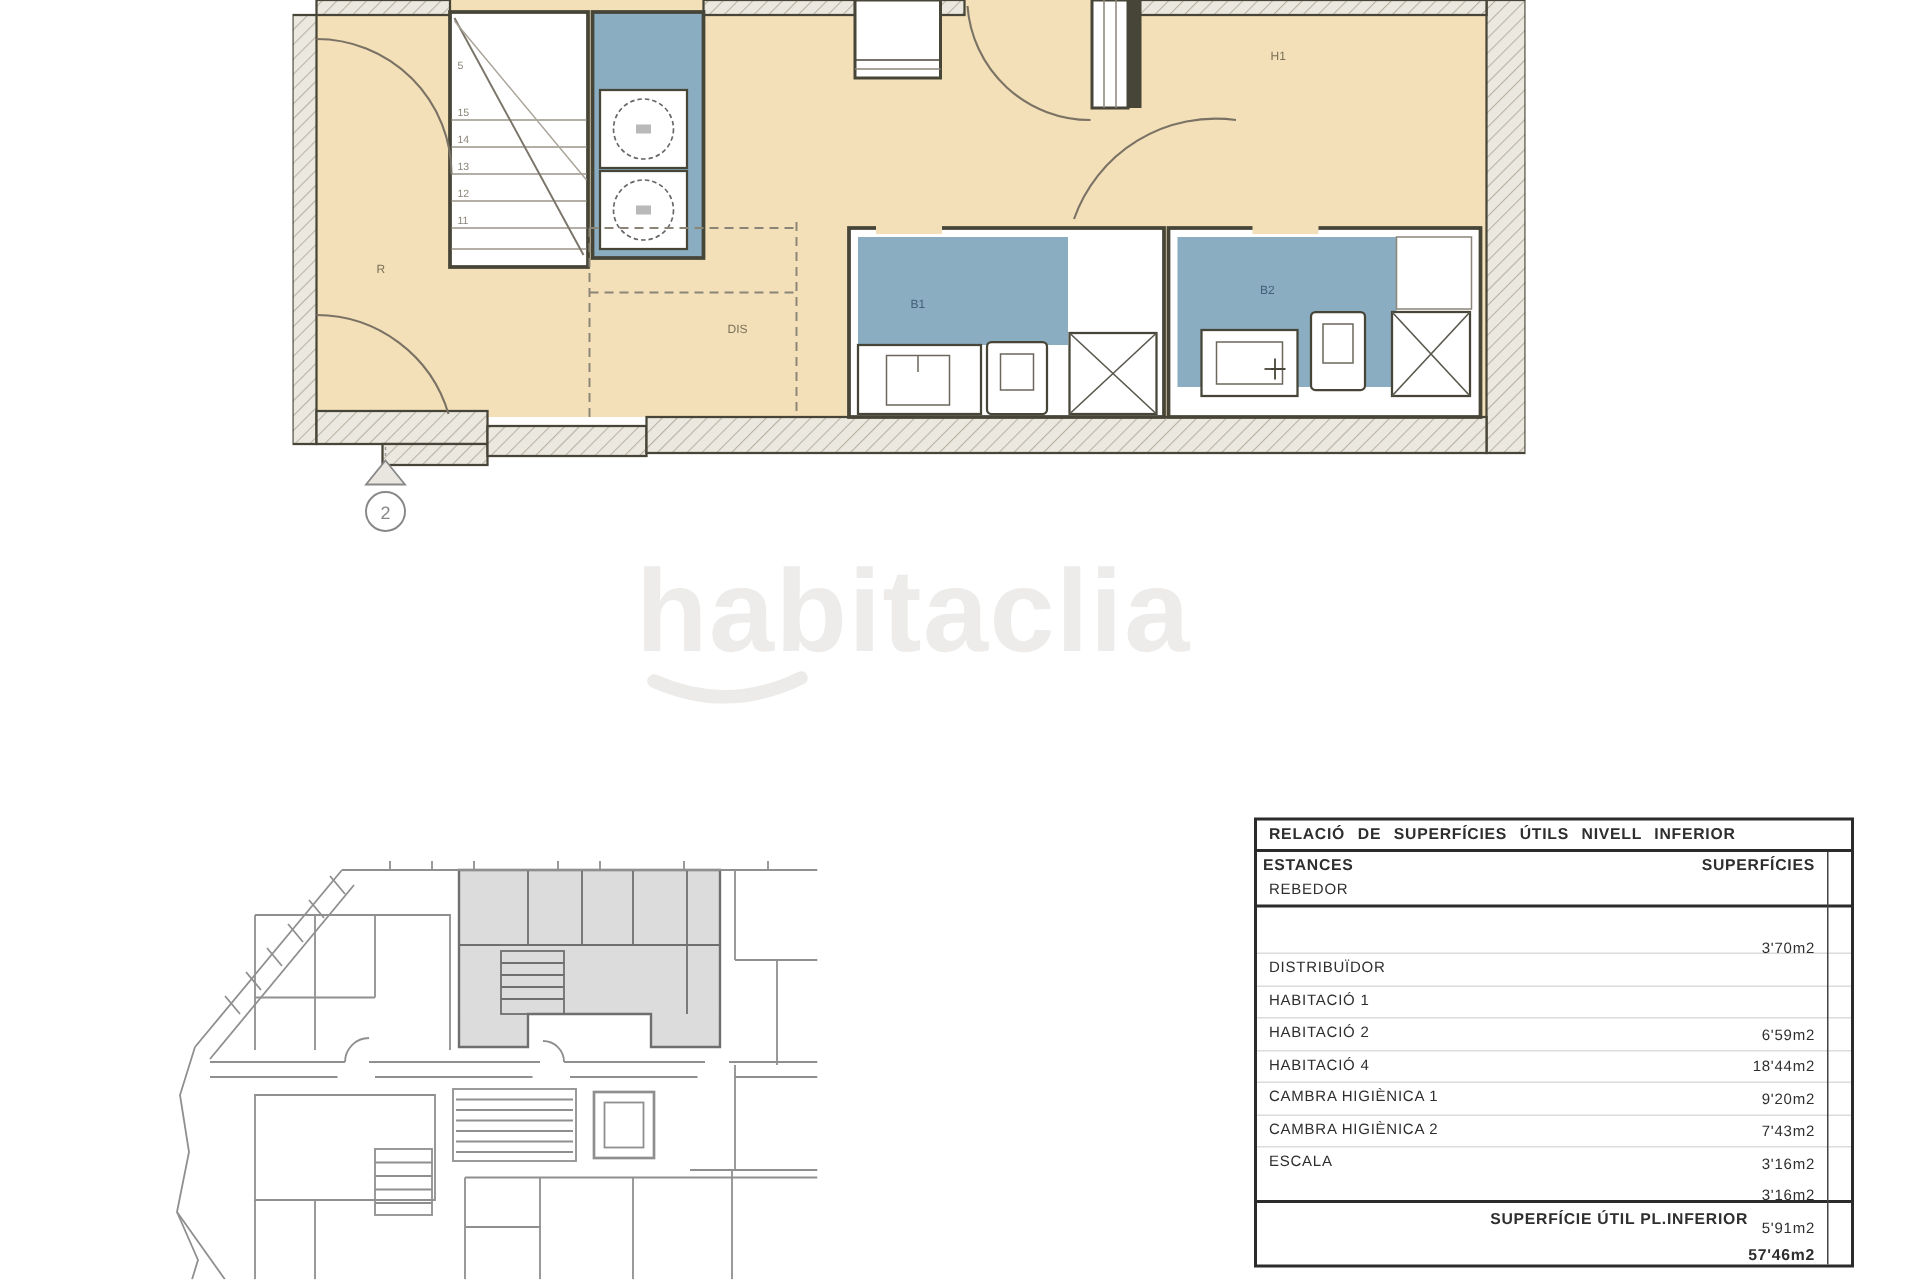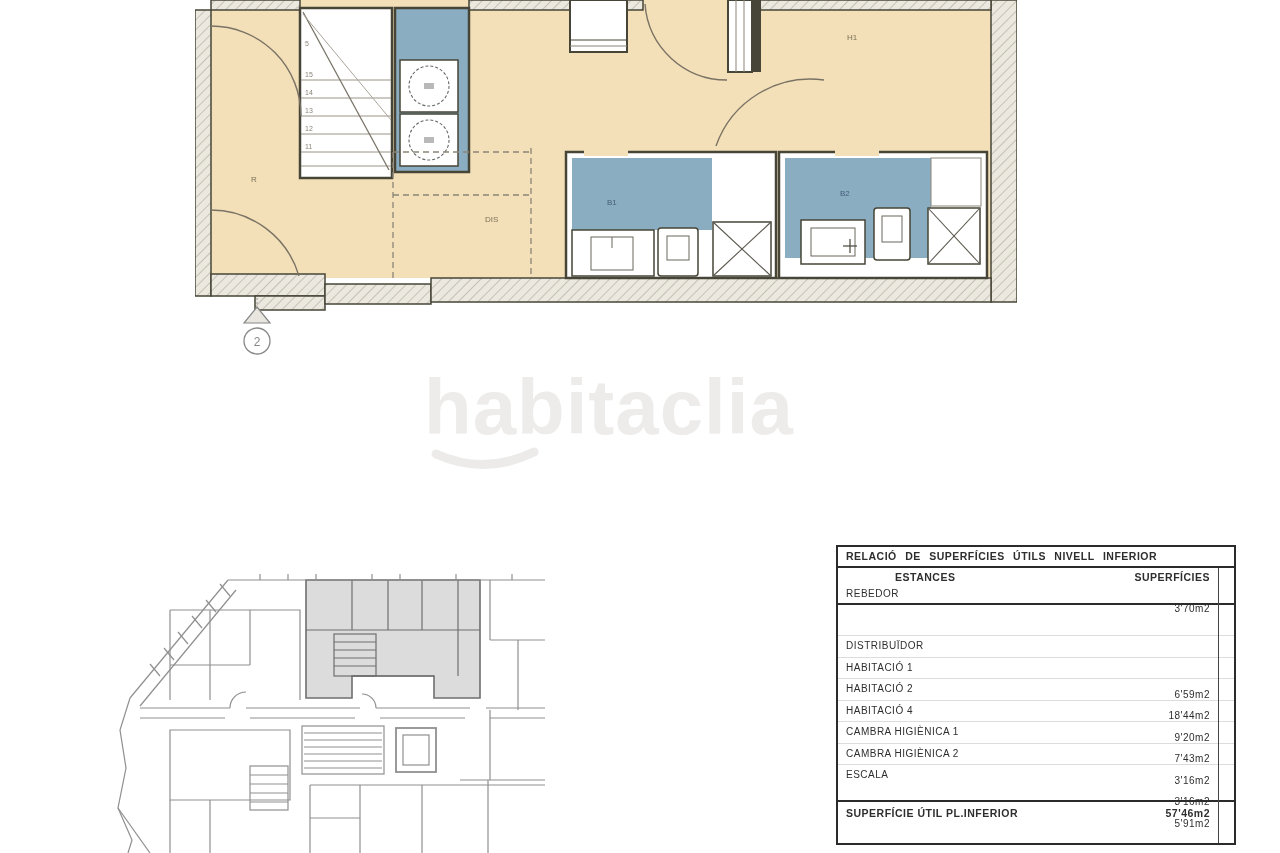--- a/index.html
+++ b/index.html
@@ -15,31 +15,31 @@
   
   #surface-table{left:836px;top:545px;width:400px;height:300px;background:#fff;
                  border:2px solid #2b2b2b;box-sizing:border-box;font-size:10px;
                  letter-spacing:.5px;}
   #surface-table .colline{position:absolute;top:21px;bottom:0;right:15px;
                  border-left:1px solid #444;}
   .tbl-title{height:19px;line-height:19px;padding:0 8px;font-weight:700;
              font-size:10.5px;word-spacing:5px;border-bottom:2px solid #2b2b2b;
              white-space:nowrap;overflow:hidden;}
   .tbl-head{display:flex;justify-content:space-between;height:18px;line-height:18px;
-            padding:0 24px 0 16px;font-weight:700;font-size:10.5px;margin-left:41px;}
+            padding:0 24px 0 4px;font-weight:700;font-size:10.5px;}
   .tbl-row{display:flex;justify-content:space-between;height:20px;line-height:20px;
            padding:0 24px 0 8px;flex-direction:column;}
   .tbl-row.first{border-bottom:2px solid #2b2b2b;height:17px;line-height:15px;}
-  .tbl-row.lined{border-top:1px solid #dcdcdc;height:20.5px;line-height:20.5px;gap:28px;}
+  .tbl-row.lined{border-top:1px solid #dcdcdc;height:20.5px;line-height:20.5px;}
   .gap1{height:30px;}
   .gap2{height:14px;}
-  .tbl-total{display:flex;justify-content:space-between;height:23px;line-height:23px;
+  .tbl-total{display:flex;justify-content:flex-end;height:23px;line-height:23px;
              padding:0 24px 0 8px;font-weight:700;font-size:10.5px;
              border-top:2px solid #2b2b2b;}
-  .val{text-align:right;}
+  .val{text-align:right;margin-top:24px;}
 
   svg text{font-family:"Liberation Sans",sans-serif;}
 </style>
 </head>
 <body>
 
 <div class="abs" style="left:195px;top:0;">
 <svg width="822" height="360" viewBox="0 0 822 360">
   <defs>
     <pattern id="hatch" width="7" height="7" patternUnits="userSpaceOnUse" patternTransform="rotate(45)">

